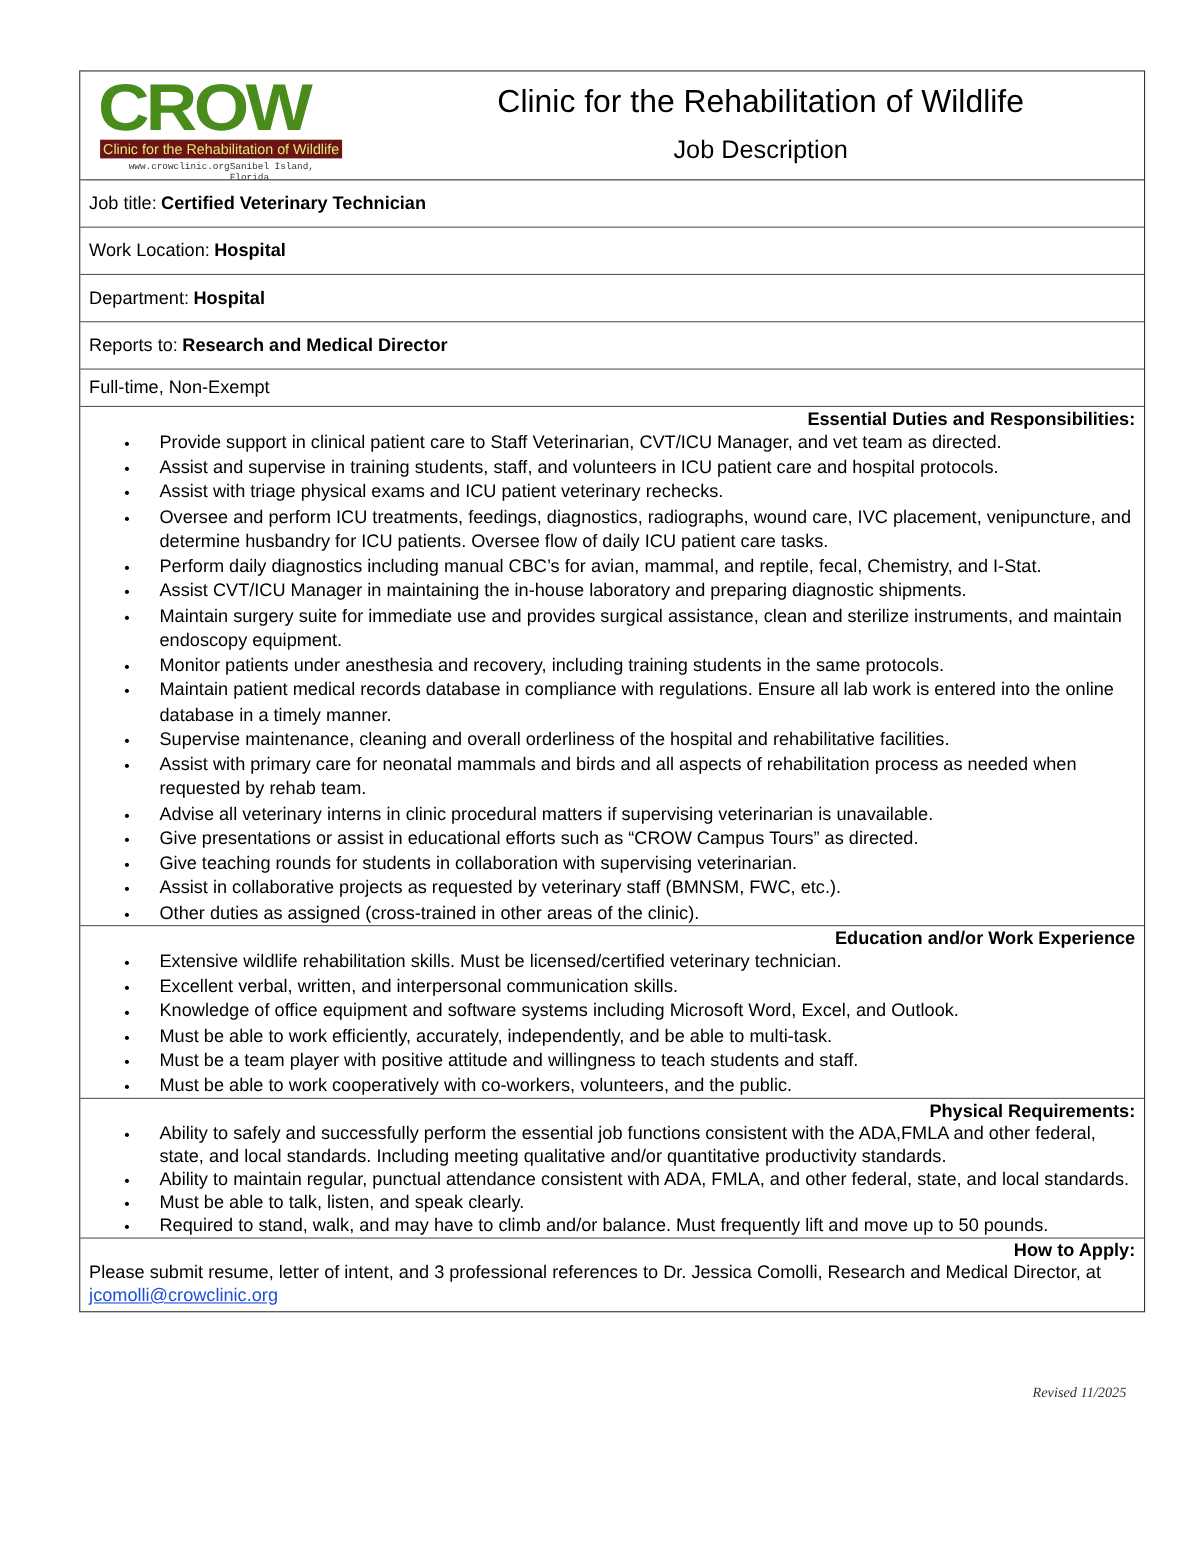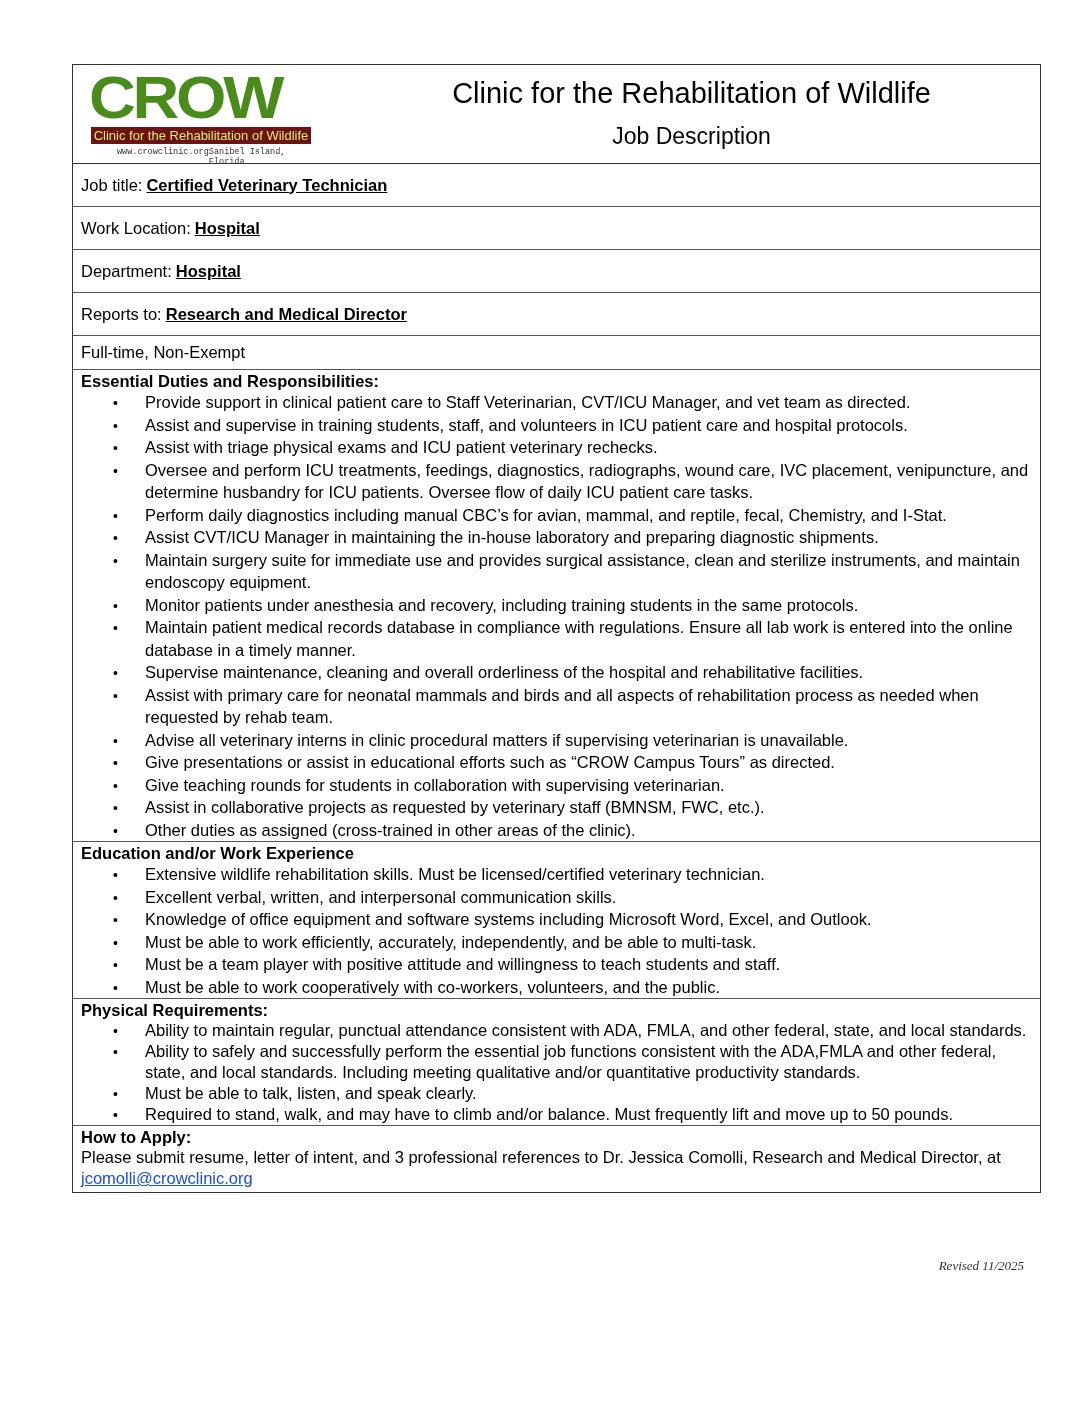--- a/index.html
+++ b/index.html
@@ -8,23 +8,23 @@
   .header { height: 98px; border-bottom: 1px solid #333; position: relative; }
   .logo { position: absolute; left: 16px; top: 6px; width: 224px; height: 88px; }
   .logo-word { position: absolute; left: 0; top: 0; width: 224px; height: 54px; font-family: "Liberation Sans", sans-serif; font-weight: bold; font-size: 60px; line-height: 54px; color: #4a8c1c; letter-spacing: -3px; transform: scaleX(1.08); transform-origin: left top; }
   .logo-band { position: absolute; left: 2px; top: 56px; width: 220px; height: 17px; background: #6b1414; color: #e2e87a; font-size: 13px; line-height: 17px; text-align: center; white-space: nowrap; }
   .logo-sub { position: absolute; left: 28px; top: 76px; width: 190px; font-size: 8.5px; color: #333; display: flex; justify-content: space-between; font-family: Liberation Mono, monospace; }
   .title { position: absolute; left: 270px; right: 0; top: 12px; text-align: center; font-size: 29px; }
   .subtitle { position: absolute; left: 270px; right: 0; top: 58px; text-align: center; font-size: 23px; }
   .row { border-bottom: 1px solid #555; padding: 0 8px; font-size: 16.5px; display: flex; align-items: center; }
   .row.h43 { height: 42px; text-align: center; }
   .row.h34 { height: 33px; align-items: center; }
-  .row b { font-weight: bold; margin-left: 4px; text-decoration: underline; }
+  .row b { font-weight: bold; margin-left: 4px; }
   .section { border-bottom: 1px solid #555; padding: 2px 8px 0 8px; }
-  .section-title { font-weight: bold; font-size: 16.5px; line-height: 19px; }
+  .section-title { font-weight: bold; font-size: 16.5px; line-height: 19px; text-align: right; }
   ul { margin: 0; padding: 0 0 0 64px; list-style: none; }
   li { position: relative; font-size: 16.5px; line-height: 22.5px; }
   li::before { content: "\2022"; position: absolute; left: -32px; top: 1px; font-size: 14px; }
   .phys li { line-height: 21px; }
   .apply { padding: 2px 8px 3px 8px; font-size: 16.5px; line-height: 21px; }
   .apply a { color: #1d4ed8; text-decoration: underline; }
   .revised { position: absolute; right: 64px; top: 1258px; font-family: "Liberation Serif", serif; font-style: italic; font-size: 13px; color: #333; }
 </style>
 </head>
 <body>
@@ -93,22 +93,22 @@
         <li>Knowledge of office equipment and software systems including Microsoft Word, Excel, and Outlook.</li>
         <li>Must be able to work efficiently, accurately, independently, and be able to multi-task.</li>
         <li>Must be a team player with positive attitude and willingness to teach students and staff.</li>
         <li>Must be able to work cooperatively with co-workers, volunteers, and the public.</li>
       </ul>
   </div>
 
   <div class="section phys">
     <div class="section-title">Physical Requirements:</div>
     <ul>
+        <li>Ability to safely and successfully perform the essential job functions consistent with the ADA,FMLA and other federal, state, and local standards. Including meeting qualitative and/or quantitative productivity standards.</li>
         <li>Ability to maintain regular, punctual attendance consistent with ADA, FMLA, and other federal, state, and local standards.</li>
-        <li>Ability to safely and successfully perform the essential job functions consistent with the ADA,FMLA and other federal, state, and local standards. Including meeting qualitative and/or quantitative productivity standards.</li>
         <li>Must be able to talk, listen, and speak clearly.</li>
         <li>Required to stand, walk, and may have to climb and/or balance. Must frequently lift and move up to 50 pounds.</li>
       </ul>
   </div>
 
   <div class="apply">
     <div class="section-title">How to Apply:</div>
     <span>Please submit resume, letter of intent, and 3 professional references to Dr. Jessica Comolli, Research and Medical Director, at </span><a href="mailto:jcomolli@crowclinic.org">jcomolli@crowclinic.org</a>
   </div>
 </div>

